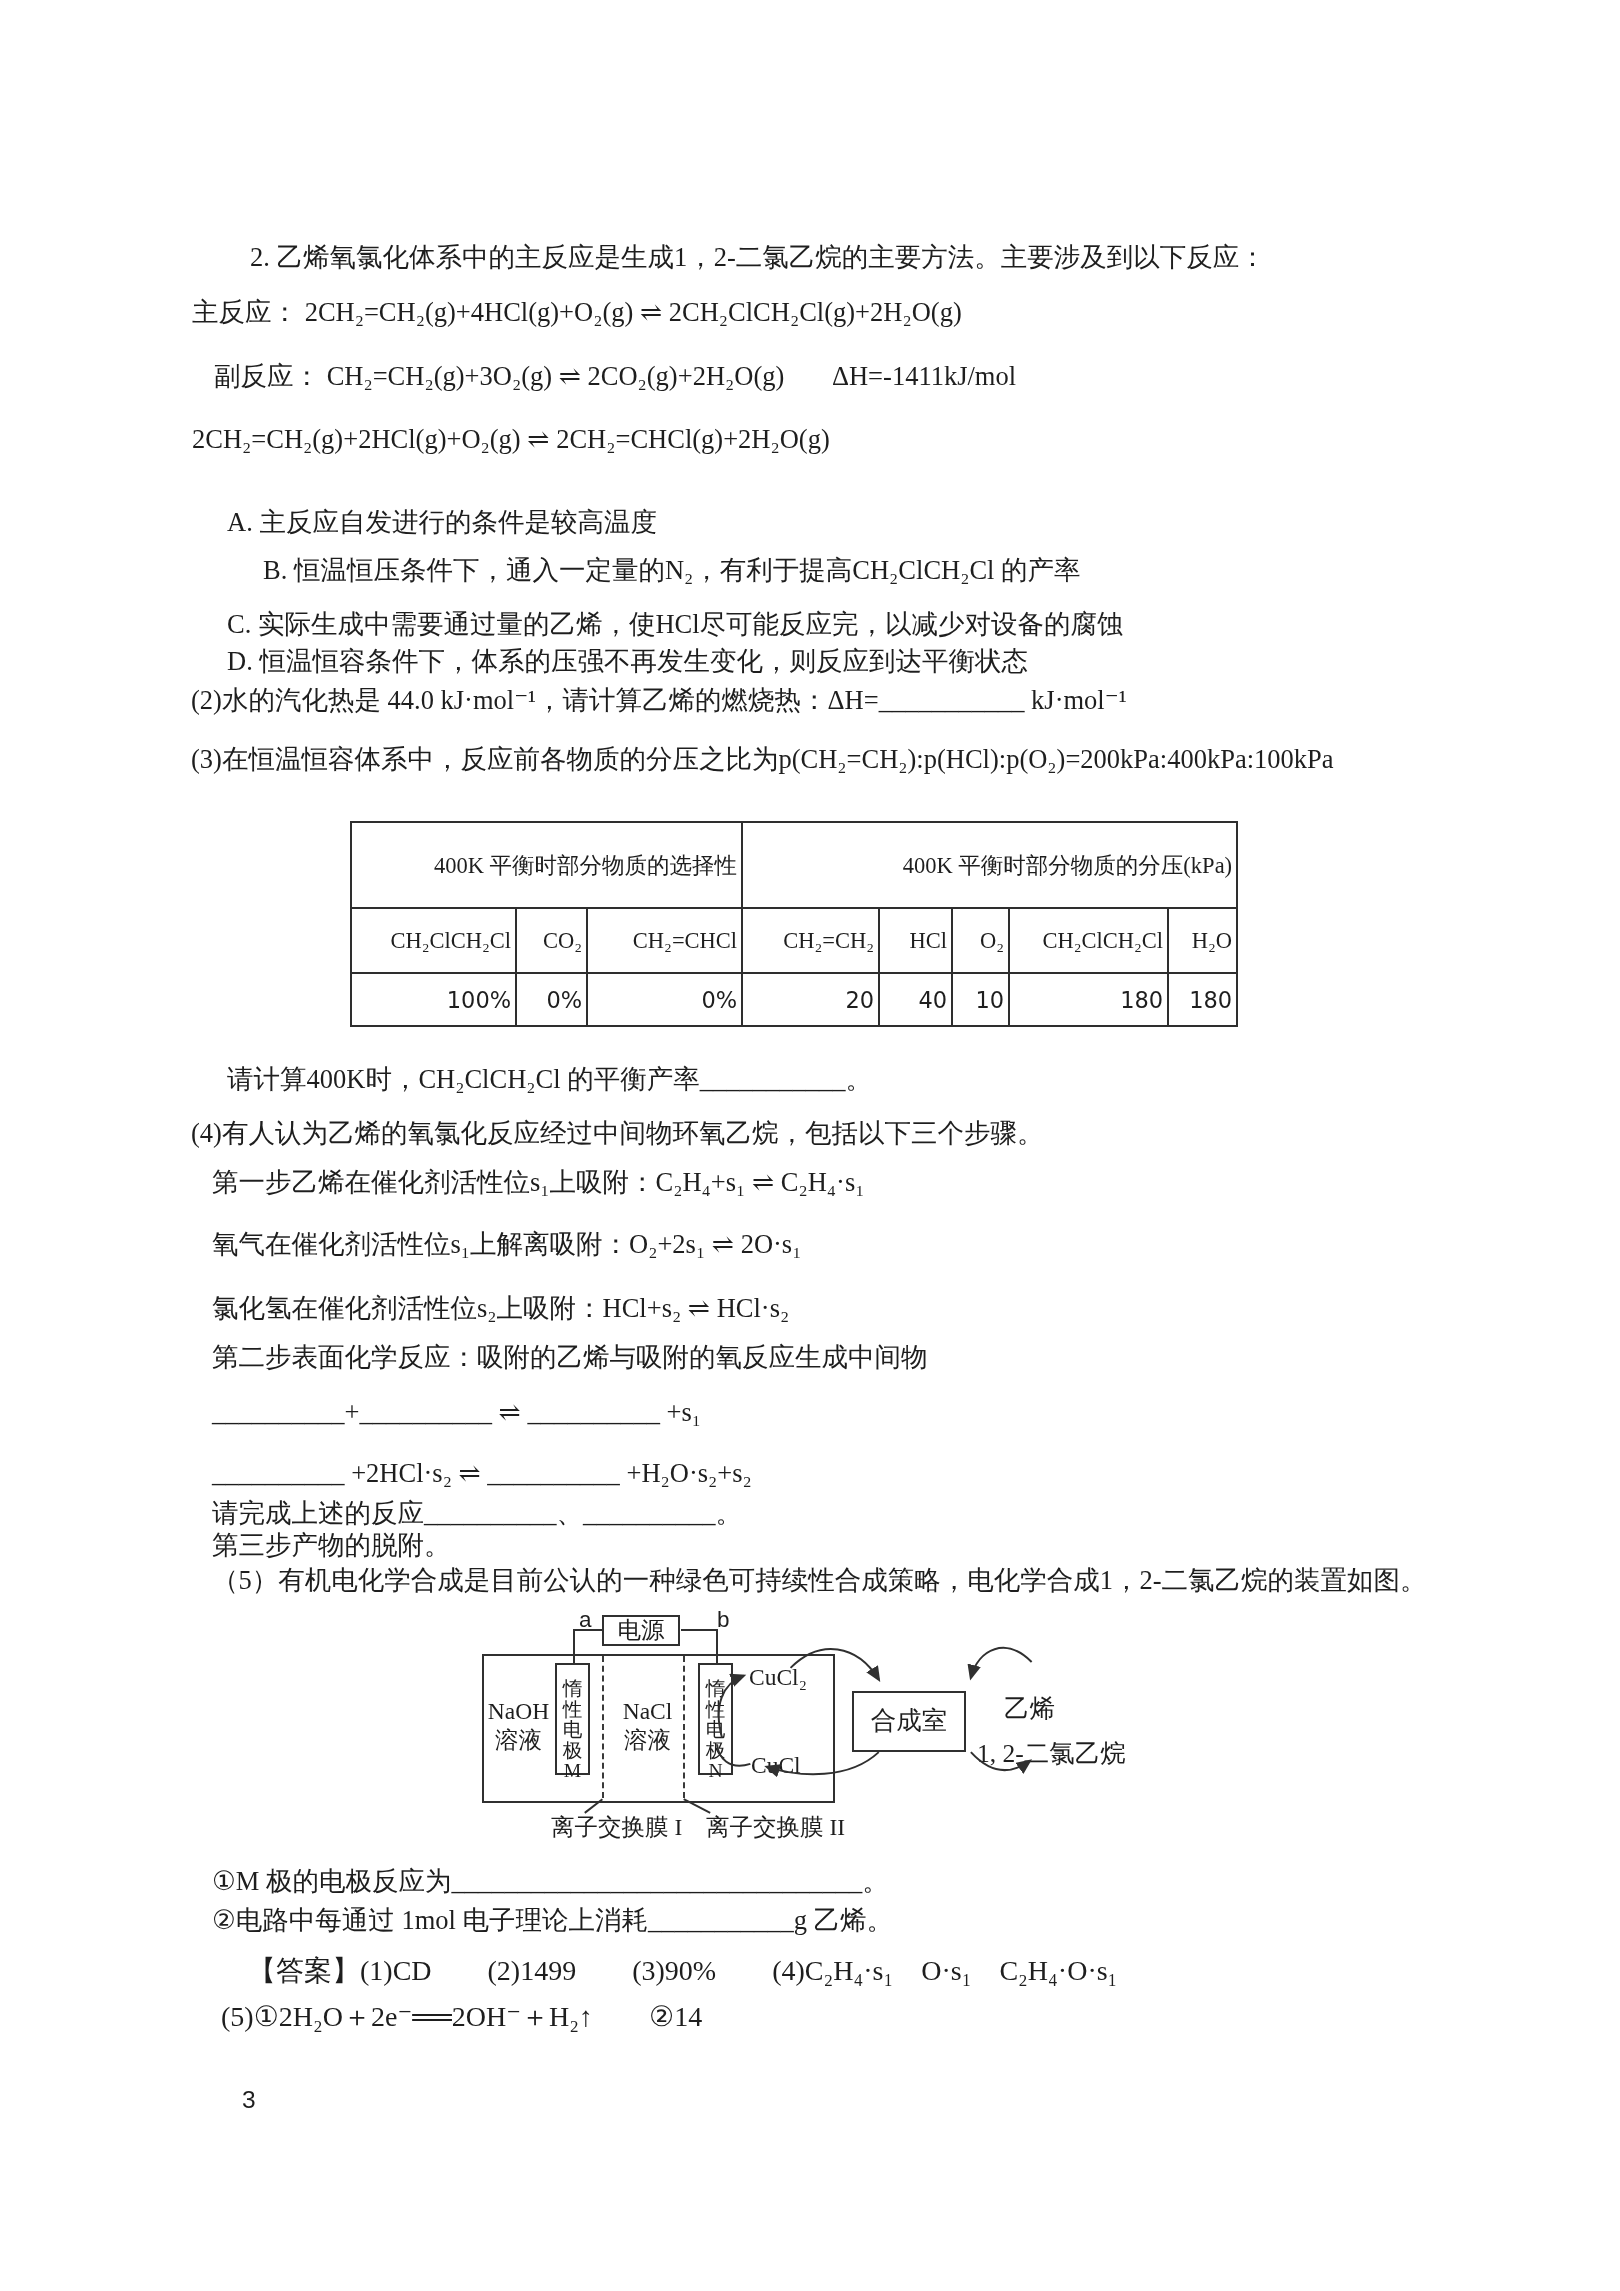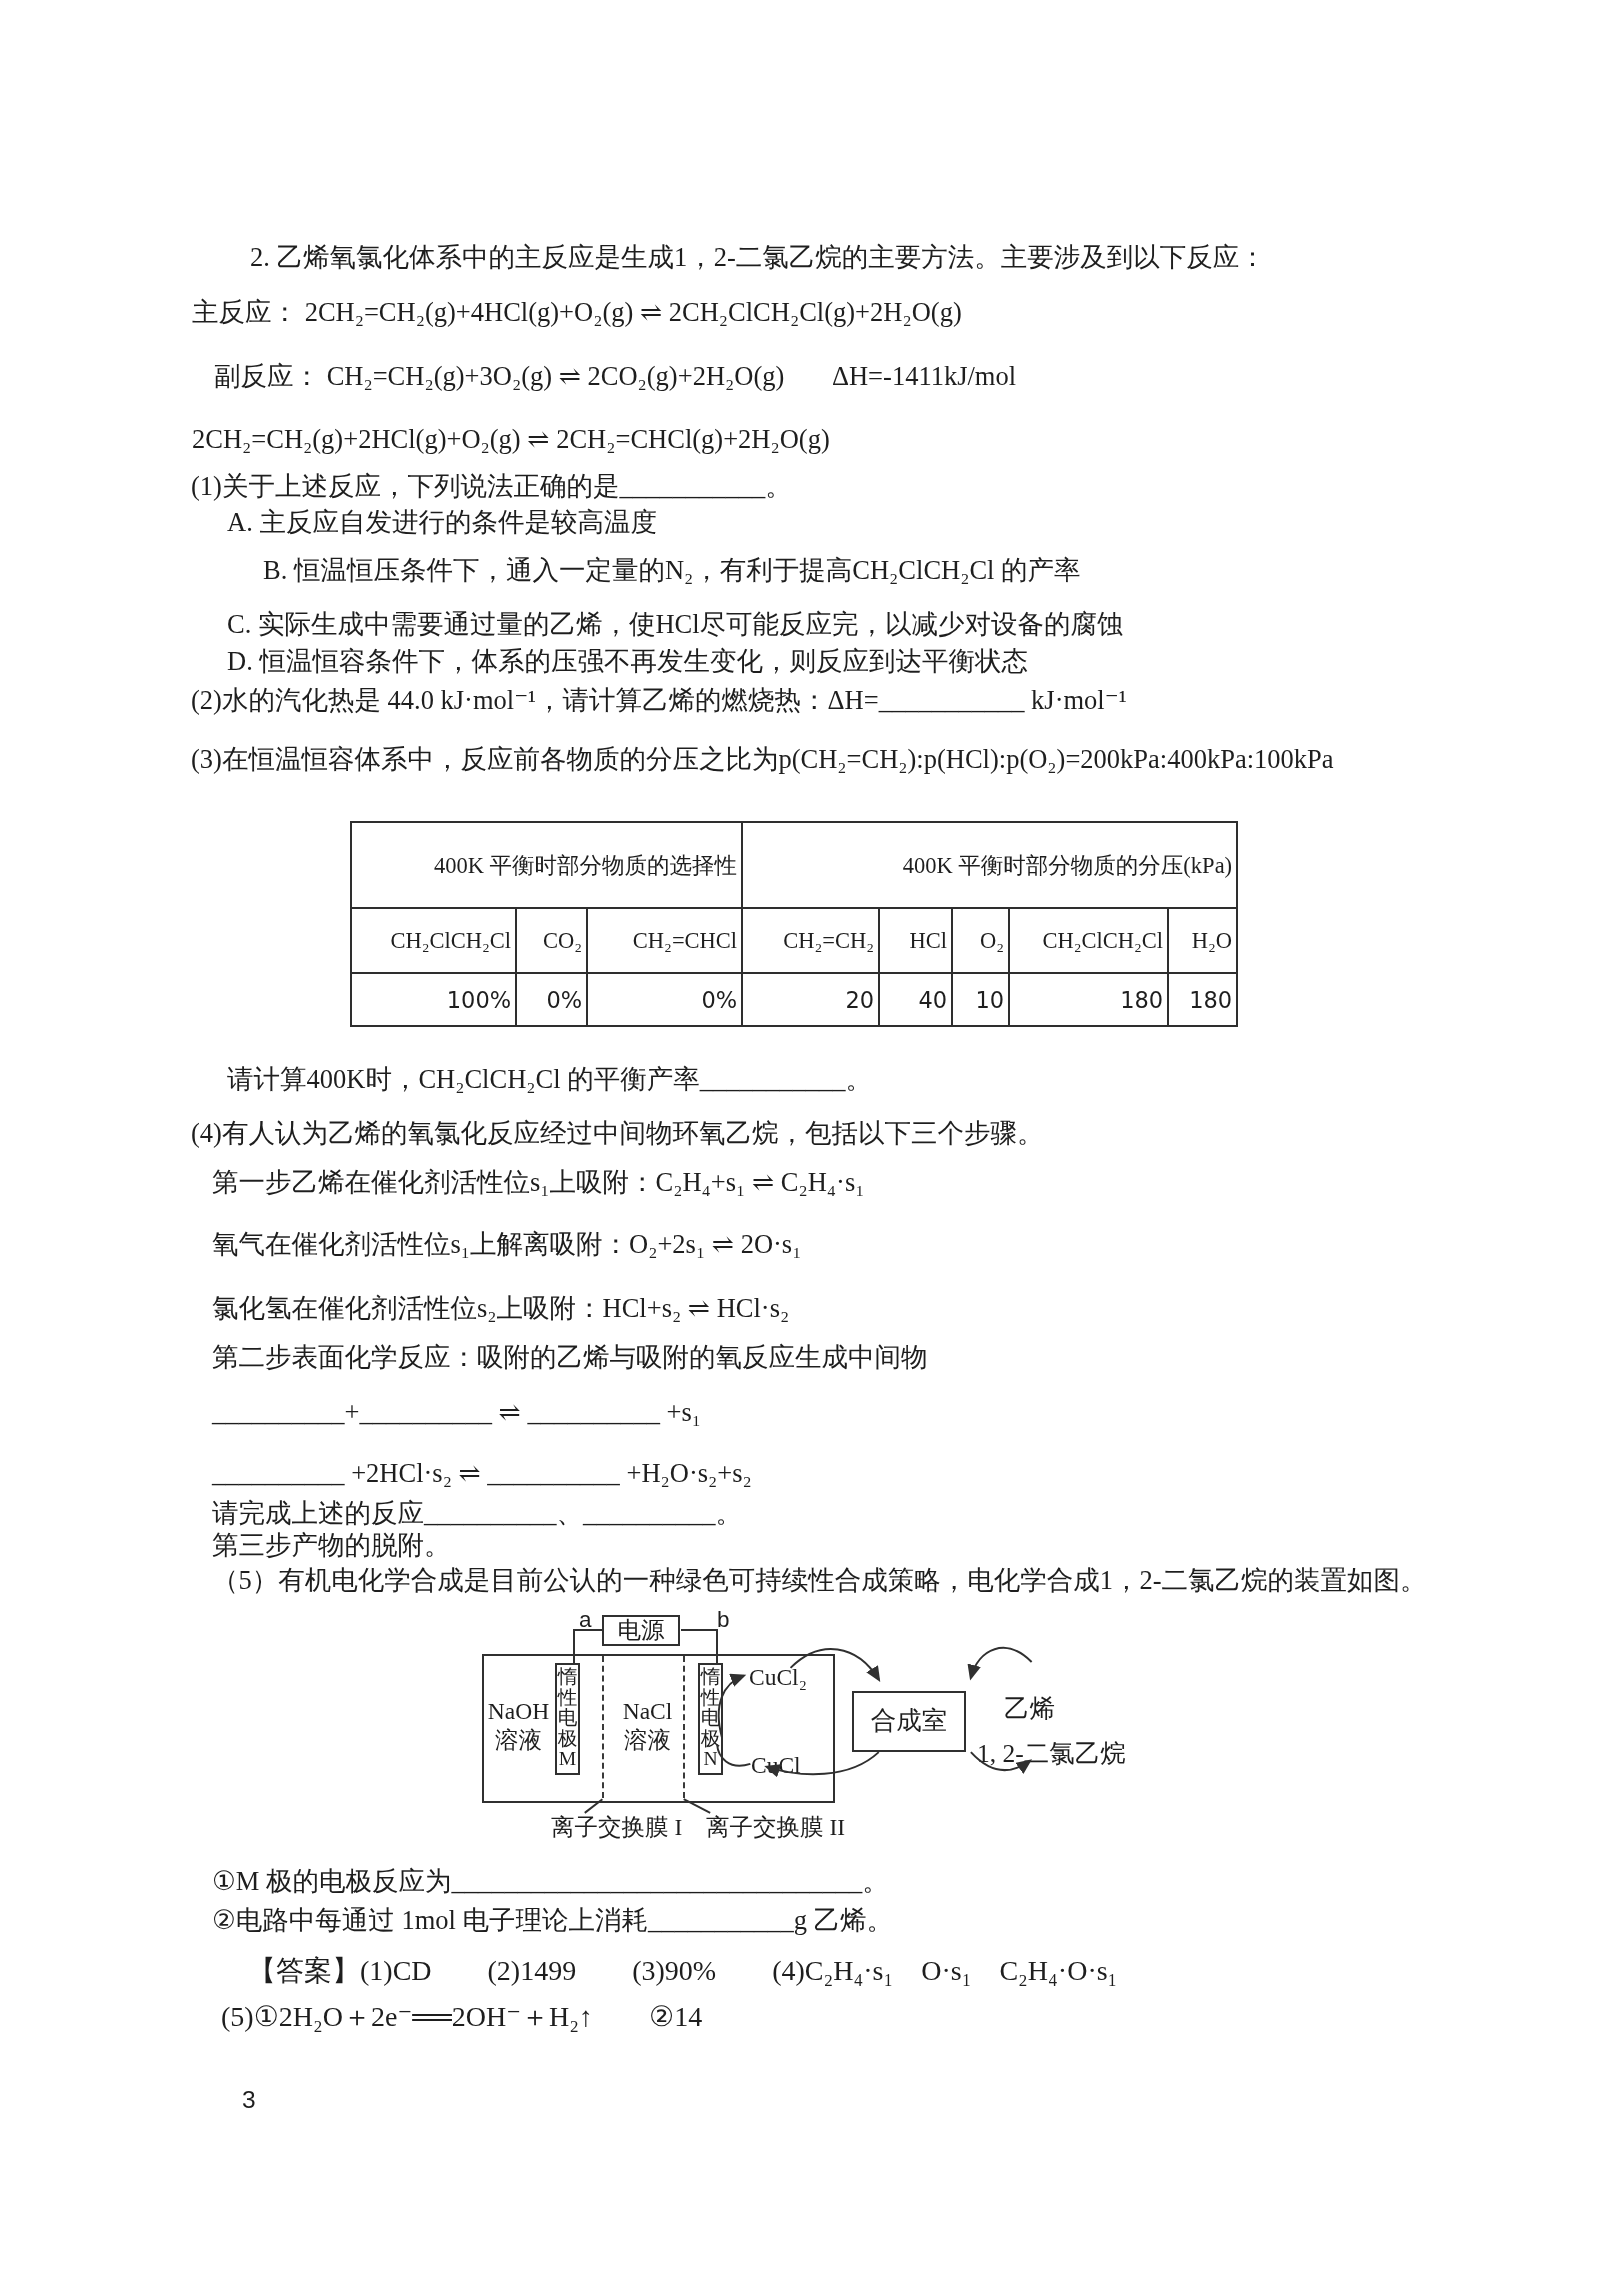--- a/index.html
+++ b/index.html
@@ -22,23 +22,23 @@
 
   .diagram { position:absolute; left:426px; top:1607px; width:784px; height:253px; }
   .d-abs { position:absolute; }
   .box { border:2px solid #303030; box-sizing:border-box; }
   .power { left:176px; top:7.8px; width:78px; height:31px; text-align:center;
            font-size:23.5px; line-height:27.4px; }
   .terminal { font-size:22.5px; font-family:"Liberation Sans",sans-serif; }
   .wire-l { left:147px; top:21.6px; width:29px; height:35px; border-left:2px solid #303030; border-top:2px solid #303030; }
   .wire-r { left:255px; top:21.6px; width:35px; height:35px; border-right:2px solid #303030; border-top:2px solid #303030; }
   .tank { left:56px; top:47px; width:349px; height:145px; border:2.5px solid #303030; }
-  .electrode { width:25px; top:56px; height:112px; border:2px solid #303030; box-sizing:border-box;
+  .electrode { width:35px; top:56px; height:112px; border:2px solid #303030; box-sizing:border-box;
                font-size:19.6px; line-height:20.6px; text-align:center; word-break:break-all;
-               padding-top:2px; background:#fff; }
+               padding-top:14px; background:#fff; }
   .membrane { top:49px; height:142px; width:0; border-left:2px dashed #3a3a3a; }
   .solution { font-size:23.5px; line-height:29px; white-space:pre-line; text-align:center; }
   .chem-label { font-size:23.5px; }
   .synth { left:426px; top:84px; width:110px; height:57px; border:2.5px solid #303030;
            text-align:center; font-size:25.5px; line-height:55px; }
   .flow-label { font-size:25.5px; }
   .mem-label { font-size:23.5px; top:204px;margin-left:27px; }
   .answers { font-size:28px; }
   .pageno { font-family:"Liberation Sans","DejaVu Sans",sans-serif; font-size:24.5px; }
 </style>
@@ -53,21 +53,20 @@
     <span>主反应：</span>
     <span>2CH₂=CH₂(g)+4HCl(g)+O₂(g) ⇌ 2CH₂ClCH₂Cl(g)+2H₂O(g)</span>
   </div>
   <div class="abs eq" style="left:214px; top:358px;">
     <span>副反应：</span>
     <span>CH₂=CH₂(g)+3O₂(g) ⇌ 2CO₂(g)+2H₂O(g)</span>
     <span class="dh">ΔH=-1411kJ/mol</span>
   </div>
   <div class="abs eq" style="left:192px; top:423px;">2CH₂=CH₂(g)+2HCl(g)+O₂(g) ⇌ 2CH₂=CHCl(g)+2H₂O(g)</div>
 
-  <div class="abs txt" style="left:191px; top:470px;">(1)关于上述反应，下列说法正确的是___________。</div>
   <div class="abs txt" style="left:227px; top:506px;">A. 主反应自发进行的条件是较高温度</div>
   <div class="abs txt" style="left:227px; top:554px;margin-left:36px;">B. 恒温恒压条件下，通入一定量的N₂，有利于提高CH₂ClCH₂Cl 的产率</div>
   <div class="abs txt" style="left:227px; top:608px;">C. 实际生成中需要通过量的乙烯，使HCl尽可能反应完，以减少对设备的腐蚀</div>
   <div class="abs txt" style="left:227px; top:645px;">D. 恒温恒容条件下，体系的压强不再发生变化，则反应到达平衡状态</div>
 
   <div class="abs txt" style="left:191px; top:684px;">(2)水的汽化热是 44.0 kJ·mol⁻¹，请计算乙烯的燃烧热：ΔH=___________ kJ·mol⁻¹</div>
   <div class="abs txt" style="left:191px; top:743px;">(3)在恒温恒容体系中，反应前各物质的分压之比为p(CH₂=CH₂):p(HCl):p(O₂)=200kPa:400kPa:100kPa</div>
 
   <table class="ptable">
     <colgroup>

